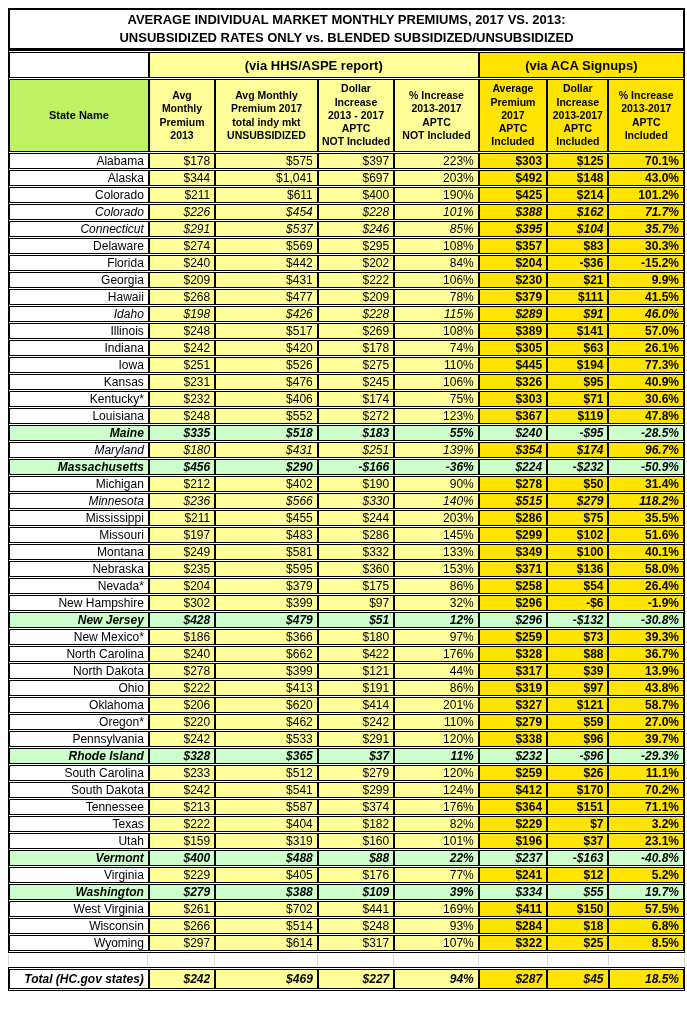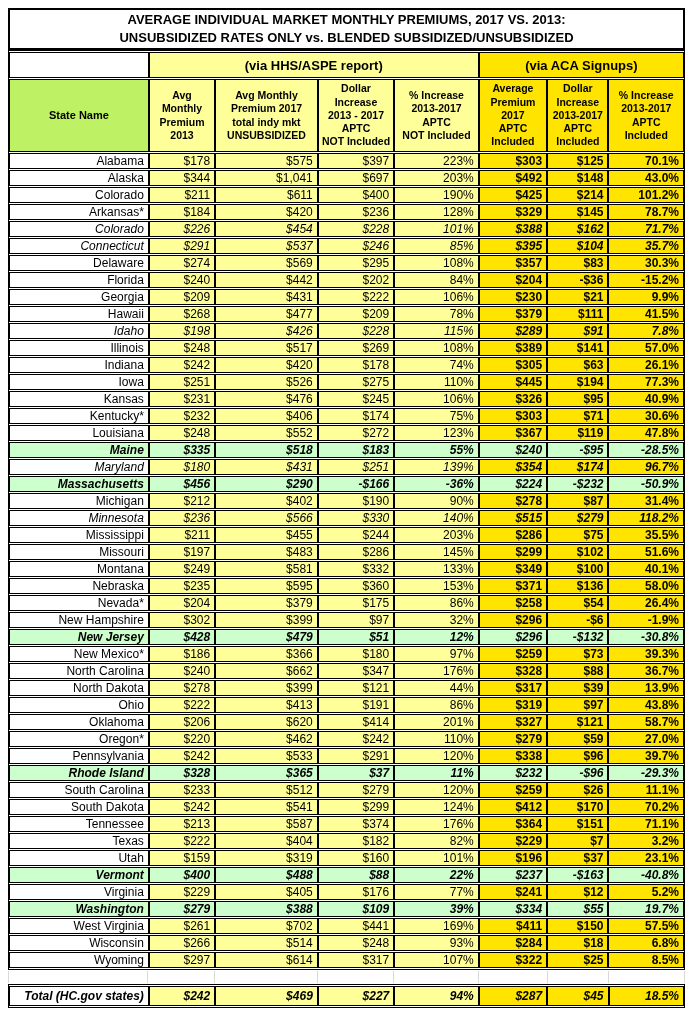--- a/index.html
+++ b/index.html
@@ -187,30 +187,20 @@
         <tr>
           <td class="cell c-state">Colorado</td>
           <td class="cell c-light">$211</td>
           <td class="cell c-light">$611</td>
           <td class="cell c-light">$400</td>
           <td class="cell c-light">190%</td>
           <td class="cell c-bright">$425</td>
           <td class="cell c-bright">$214</td>
           <td class="cell c-bright">101.2%</td>
         </tr>
-        <tr>
-          <td class="cell c-state">Arkansas*</td>
-          <td class="cell c-light">$184</td>
-          <td class="cell c-light">$420</td>
-          <td class="cell c-light">$236</td>
-          <td class="cell c-light">128%</td>
-          <td class="cell c-bright">$329</td>
-          <td class="cell c-bright">$145</td>
-          <td class="cell c-bright">78.7%</td>
-        </tr>
         <tr class="italic">
           <td class="cell c-state">Colorado</td>
           <td class="cell c-light">$226</td>
           <td class="cell c-light">$454</td>
           <td class="cell c-light">$228</td>
           <td class="cell c-light">101%</td>
           <td class="cell c-bright">$388</td>
           <td class="cell c-bright">$162</td>
           <td class="cell c-bright">71.7%</td>
         </tr>
@@ -265,21 +255,21 @@
           <td class="cell c-bright">41.5%</td>
         </tr>
         <tr class="italic">
           <td class="cell c-state">Idaho</td>
           <td class="cell c-light">$198</td>
           <td class="cell c-light">$426</td>
           <td class="cell c-light">$228</td>
           <td class="cell c-light">115%</td>
           <td class="cell c-bright">$289</td>
           <td class="cell c-bright">$91</td>
-          <td class="cell c-bright">7.8%</td>
+          <td class="cell c-bright">46.0%</td>
         </tr>
         <tr>
           <td class="cell c-state">Illinois</td>
           <td class="cell c-light">$248</td>
           <td class="cell c-light">$517</td>
           <td class="cell c-light">$269</td>
           <td class="cell c-light">108%</td>
           <td class="cell c-bright">$389</td>
           <td class="cell c-bright">$141</td>
           <td class="cell c-bright">57.0%</td>
@@ -364,21 +354,21 @@
           <td class="cell c-bright">-$232</td>
           <td class="cell c-bright">-50.9%</td>
         </tr>
         <tr>
           <td class="cell c-state">Michigan</td>
           <td class="cell c-light">$212</td>
           <td class="cell c-light">$402</td>
           <td class="cell c-light">$190</td>
           <td class="cell c-light">90%</td>
           <td class="cell c-bright">$278</td>
-          <td class="cell c-bright">$87</td>
+          <td class="cell c-bright">$50</td>
           <td class="cell c-bright">31.4%</td>
         </tr>
         <tr class="italic">
           <td class="cell c-state">Minnesota</td>
           <td class="cell c-light">$236</td>
           <td class="cell c-light">$566</td>
           <td class="cell c-light">$330</td>
           <td class="cell c-light">140%</td>
           <td class="cell c-bright">$515</td>
           <td class="cell c-bright">$279</td>
@@ -461,21 +451,21 @@
           <td class="cell c-light">$180</td>
           <td class="cell c-light">97%</td>
           <td class="cell c-bright">$259</td>
           <td class="cell c-bright">$73</td>
           <td class="cell c-bright">39.3%</td>
         </tr>
         <tr>
           <td class="cell c-state">North Carolina</td>
           <td class="cell c-light">$240</td>
           <td class="cell c-light">$662</td>
-          <td class="cell c-light">$347</td>
+          <td class="cell c-light">$422</td>
           <td class="cell c-light">176%</td>
           <td class="cell c-bright">$328</td>
           <td class="cell c-bright">$88</td>
           <td class="cell c-bright">36.7%</td>
         </tr>
         <tr>
           <td class="cell c-state">North Dakota</td>
           <td class="cell c-light">$278</td>
           <td class="cell c-light">$399</td>
           <td class="cell c-light">$121</td>

